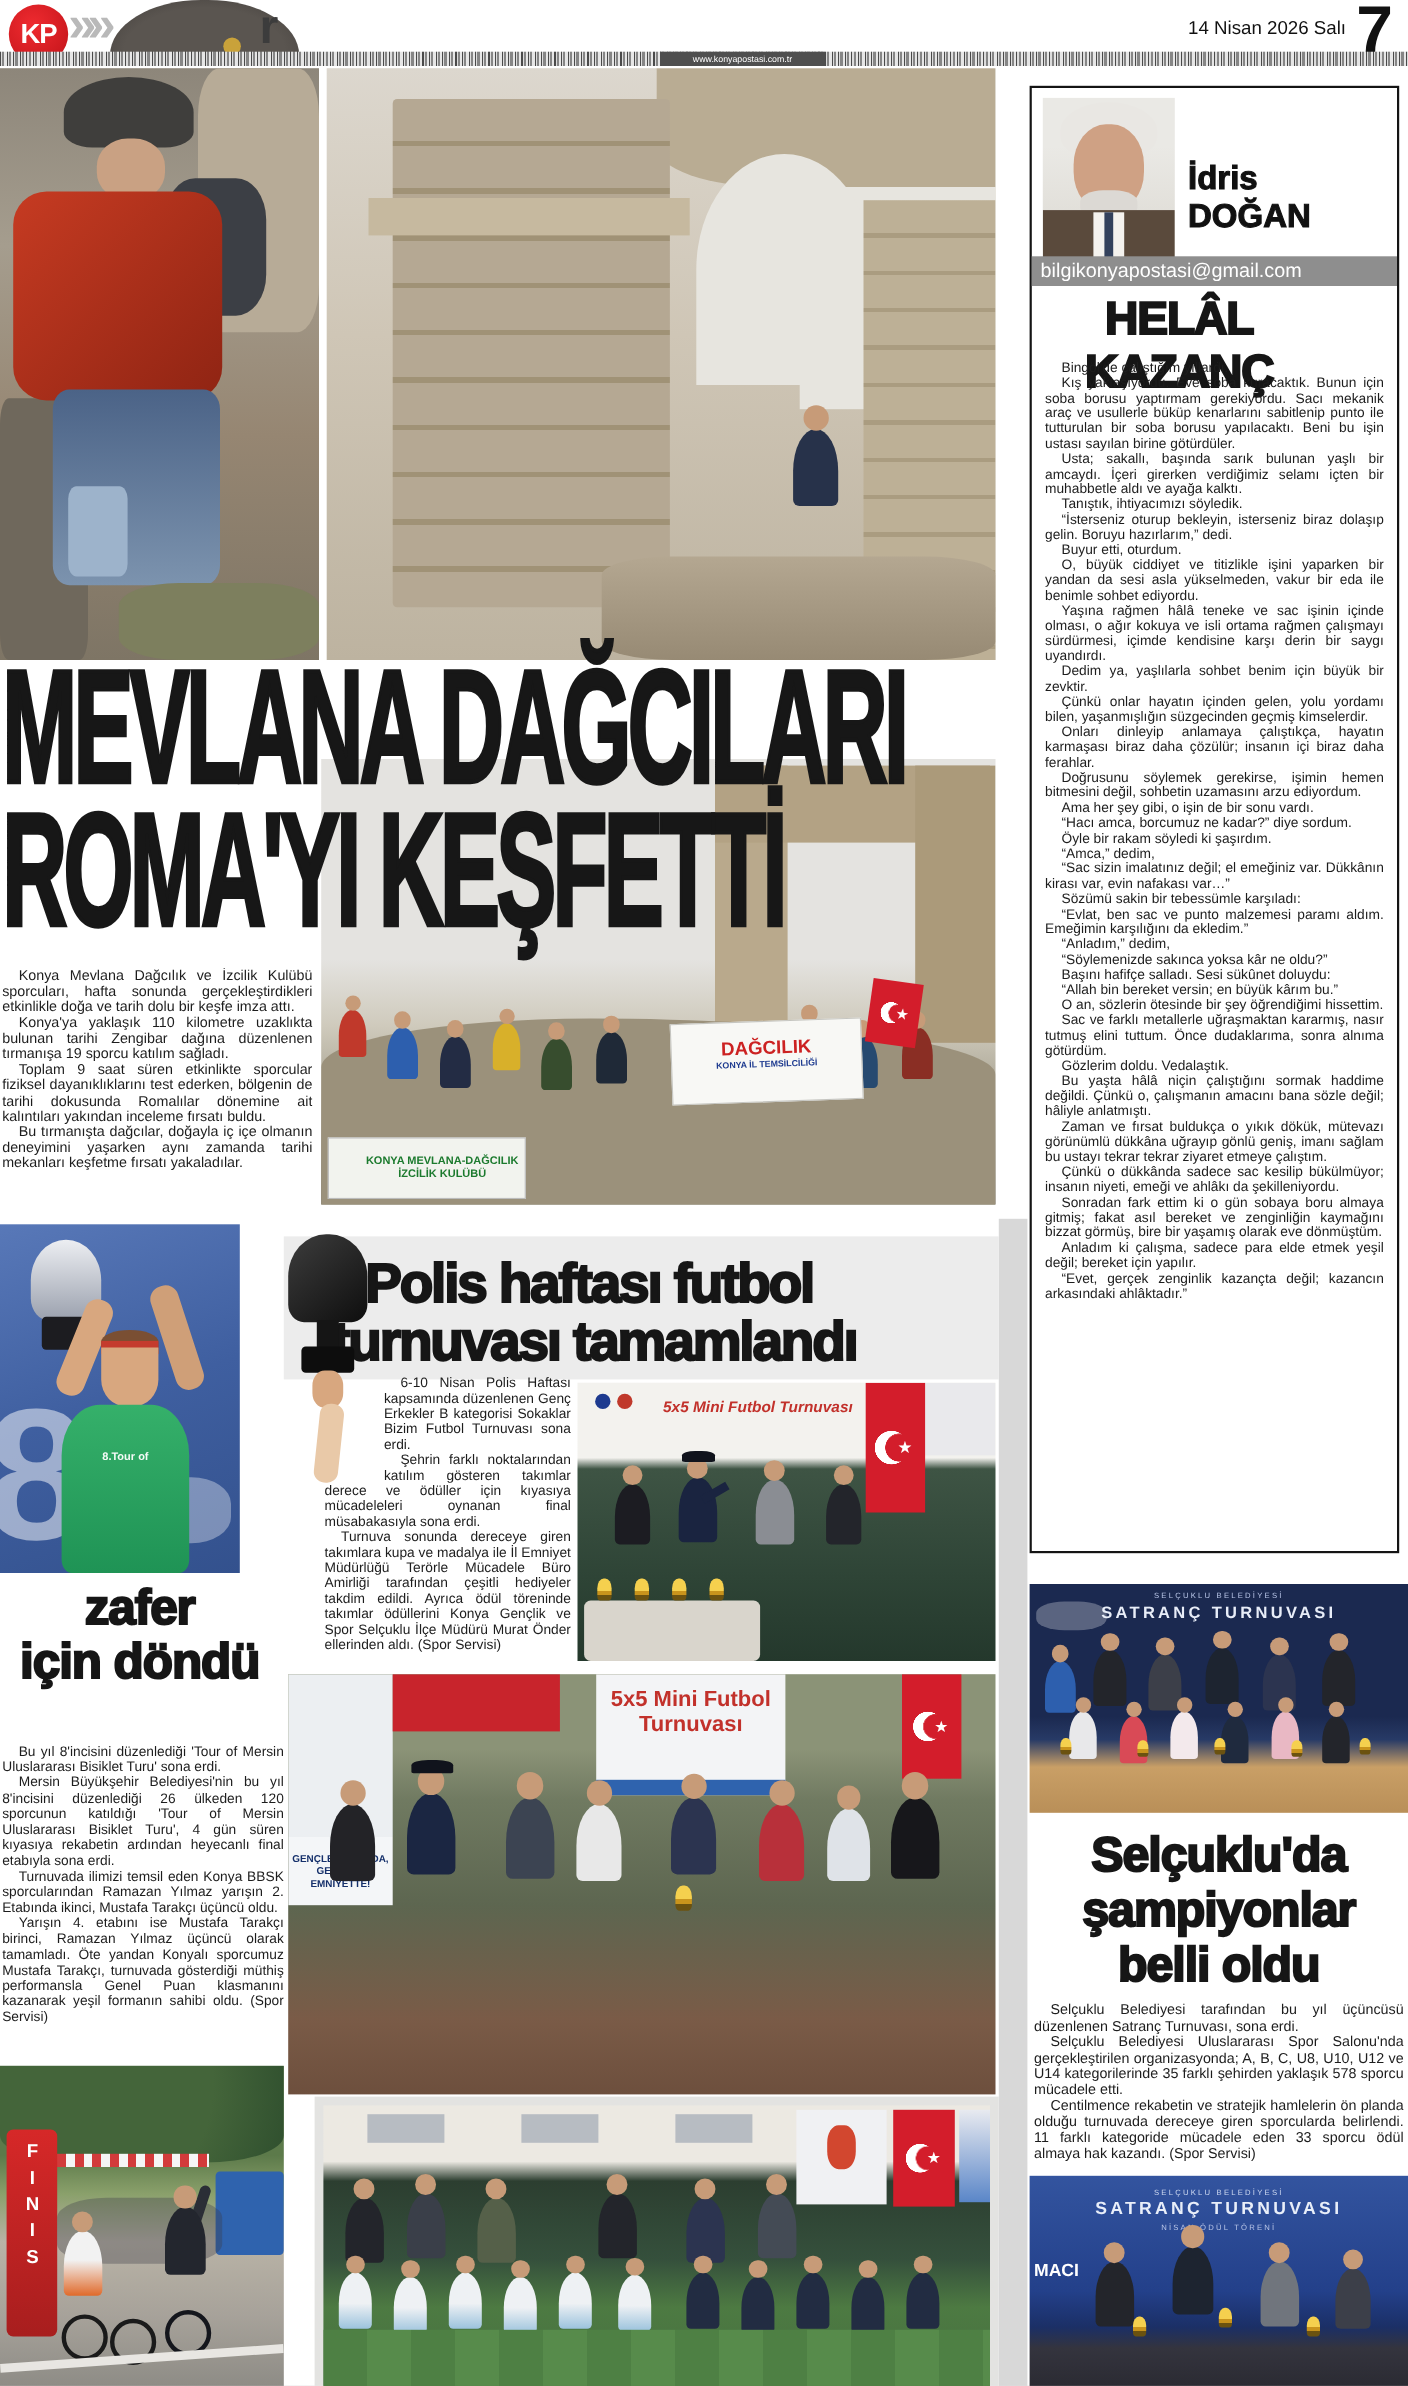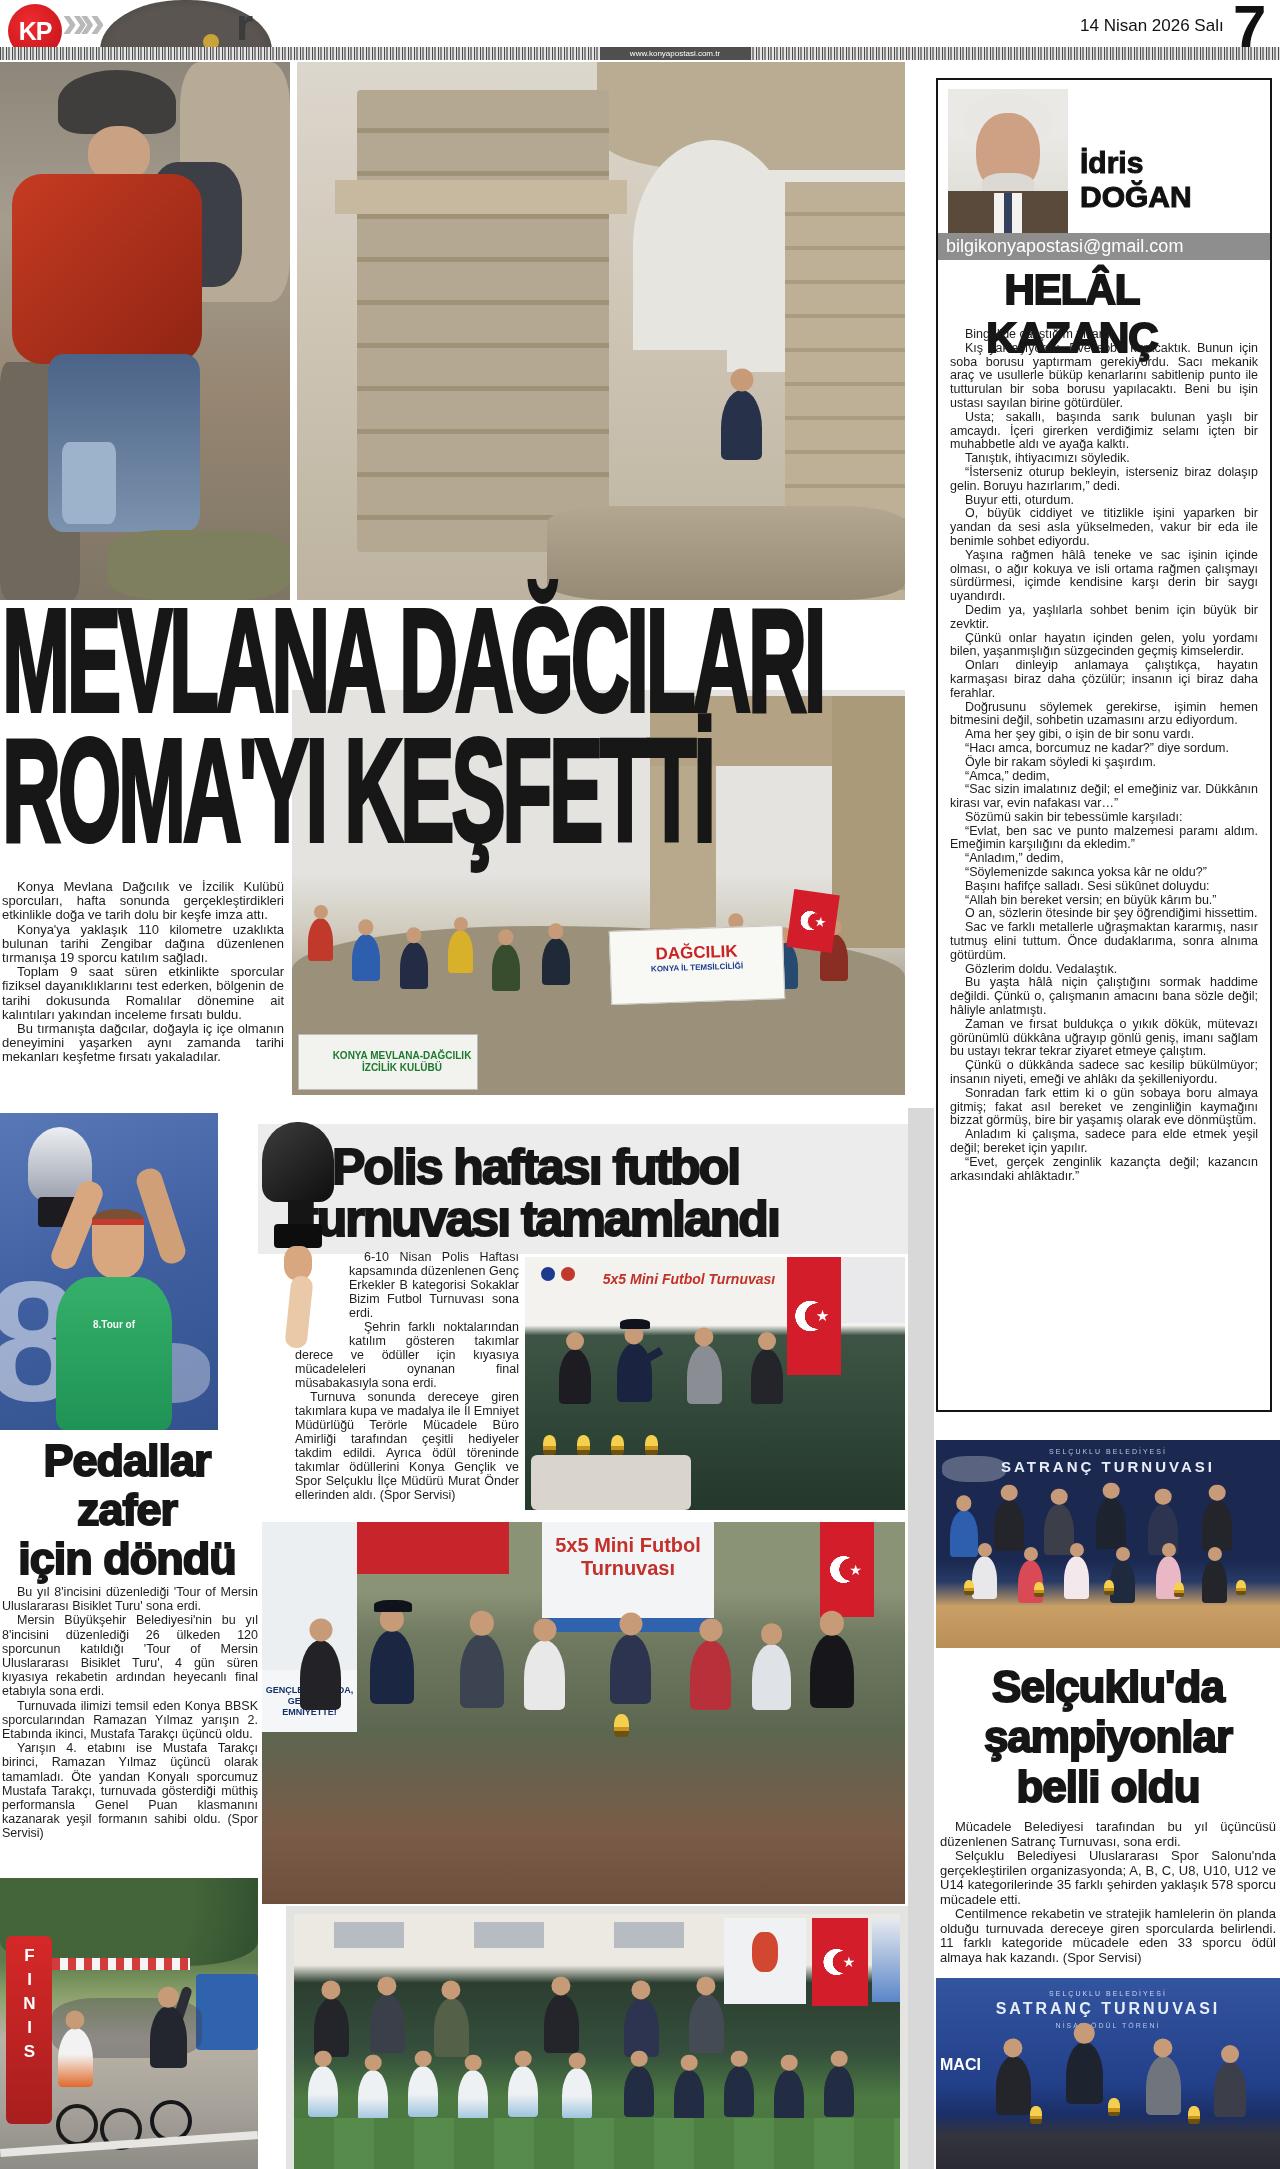--- a/index.html
+++ b/index.html
@@ -285,21 +285,20 @@
     <div class="shape" style="left:64px;top:66px;width:26px;height:92px;background:#d8a77f;border-radius:12px;transform:rotate(22deg);"></div>
     <div class="shape" style="left:148px;top:54px;width:26px;height:98px;background:#cf9f78;border-radius:12px;transform:rotate(-18deg);"></div>
     <div class="shape" style="left:92px;top:96px;width:52px;height:22px;background:#7a4f33;border-radius:50% 50% 0 0;"></div>
     <div class="shape" style="left:92px;top:106px;width:52px;height:12px;background:#c43b2e;"></div>
     <div class="shape" style="left:92px;top:112px;width:52px;height:54px;background:#d8a77f;border-radius:0 0 46% 46%;"></div>
     <div class="shape" style="left:56px;top:164px;width:116px;height:153px;background:linear-gradient(180deg,#35b06a,#1f9355);border-radius:30% 30% 8% 8%;">
       <div style="margin-top:42px;text-align:center;font-size:10px;font-weight:700;color:rgba(255,255,255,.95);">8.Tour of</div>
     </div>
   </div>
   <div class="centerh" style="left:0;top:1436px;width:254px;font-size:45px;line-height:49px;">
-    <div>Pedallar</div>
     <div>zafer</div>
     <div>için döndü</div>
   </div>
   <div class="bodytext cyc" style="left:2px;top:1585px;width:256px;height:286px;">
       <p>Bu yıl 8'incisini düzenlediği 'Tour of Mersin Uluslararası Bisiklet Turu' sona erdi.</p>
       <p>Mersin Büyükşehir Belediyesi'nin bu yıl 8'incisini düzenlediği 26 ülkeden 120 sporcunun katıldığı 'Tour of Mersin Uluslararası Bisiklet Turu', 4 gün süren kıyasıya rekabetin ardından heyecanlı final etabıyla sona erdi.</p>
       <p>Turnuvada ilimizi temsil eden Konya BBSK sporcularından Ramazan Yılmaz yarışın 2. Etabında ikinci, Mustafa Tarakçı üçüncü oldu.</p>
       <p>Yarışın 4. etabını ise Mustafa Tarakçı birinci, Ramazan Yılmaz üçüncü olarak tamamladı. Öte yandan Konyalı sporcumuz Mustafa Tarakçı, turnuvada gösterdiği müthiş performansla Genel Puan klasmanını kazanarak yeşil formanın sahibi oldu. (Spor Servisi)</p>
     </div>
 
@@ -341,21 +340,21 @@
     <div class="cup2" style="left:168px;top:140px;font-size:10px;"></div>
     <div class="cup2" style="left:238px;top:142px;font-size:10px;"></div>
     <div class="cup2" style="left:300px;top:140px;font-size:10px;"></div>
   </div>
   <div class="centerh" style="left:936px;top:1662px;width:344px;font-size:44px;line-height:50px;">
     <div>Selçuklu'da</div>
     <div>şampiyonlar</div>
     <div>belli oldu</div>
   </div>
   <div class="bodytext chs" style="left:940px;top:1820px;width:336px;height:150px;">
-      <p>Mücadele Belediyesi tarafından bu yıl üçüncüsü düzenlenen Satranç Turnuvası, sona erdi.</p>
+      <p>Selçuklu Belediyesi tarafından bu yıl üçüncüsü düzenlenen Satranç Turnuvası, sona erdi.</p>
       <p>Selçuklu Belediyesi Uluslararası Spor Salonu'nda gerçekleştirilen organizasyonda; A, B, C, U8, U10, U12 ve U14 kategorilerinde 35 farklı şehirden yaklaşık 578 sporcu mücadele etti.</p>
       <p>Centilmence rekabetin ve stratejik hamlelerin ön planda olduğu turnuvada dereceye giren sporcularda belirlendi. 11 farklı kategoride mücadele eden 33 sporcu ödül almaya hak kazandı. (Spor Servisi)</p>
     </div>
 
   <div class="ph" style="left:936px;top:1978px;width:344px;height:191px;background:linear-gradient(180deg,#33549f 0%,#23408a 55%,#1b2f66 72%,#34343e 82%,#2b2b33);">
     <div class="abs" style="left:0;top:12px;width:344px;text-align:center;font-size:7px;letter-spacing:2px;color:#cdd8f0;">SELÇUKLU BELEDİYESİ</div>
     <div class="abs" style="left:0;top:22px;width:344px;text-align:center;font-size:16px;font-weight:700;letter-spacing:3px;color:#e8eef9;">SATRANÇ TURNUVASI</div>
     <div class="abs" style="left:0;top:44px;width:344px;text-align:center;font-size:7px;letter-spacing:2px;color:#b9c6e8;">NİSAN ÖDÜL TÖRENİ</div>
     <div class="abs" style="left:4px;top:78px;font-size:16px;font-weight:700;color:#fff;">MACI</div>
     <div class="person" style="left:60px;top:78px;font-size:30px;background:#23252b;"></div>

